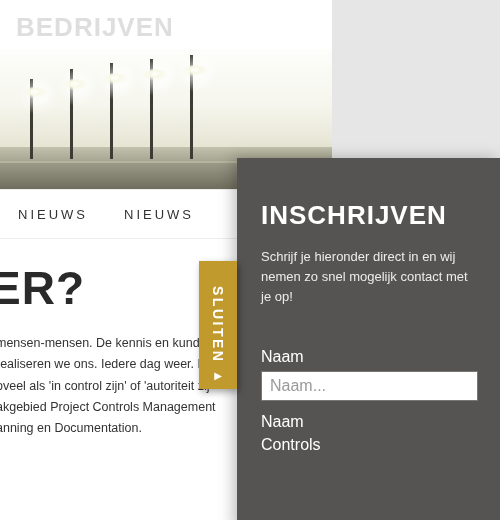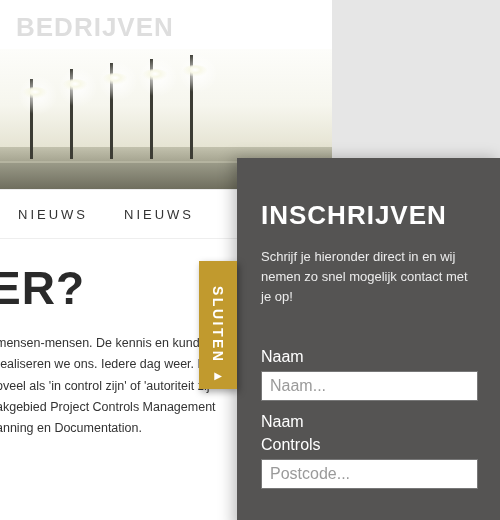--- a/index.html
+++ b/index.html
@@ -243,14 +243,13 @@
 <div class="panel">
   <h2>INSCHRIJVEN</h2>
   <p>Schrijf je hieronder direct in en wij nemen zo snel mogelijk contact met je op!</p>
 
   <label class="field-label">Naam</label>
   <input type="text" placeholder="Naam..." style="">
 
   <label class="field-label">Naam</label>
 
   <label class="field-label">Controls</label>
-  <input type="text" placeholder="Postcode..." style="">
 </div>
 
 </body></html>

